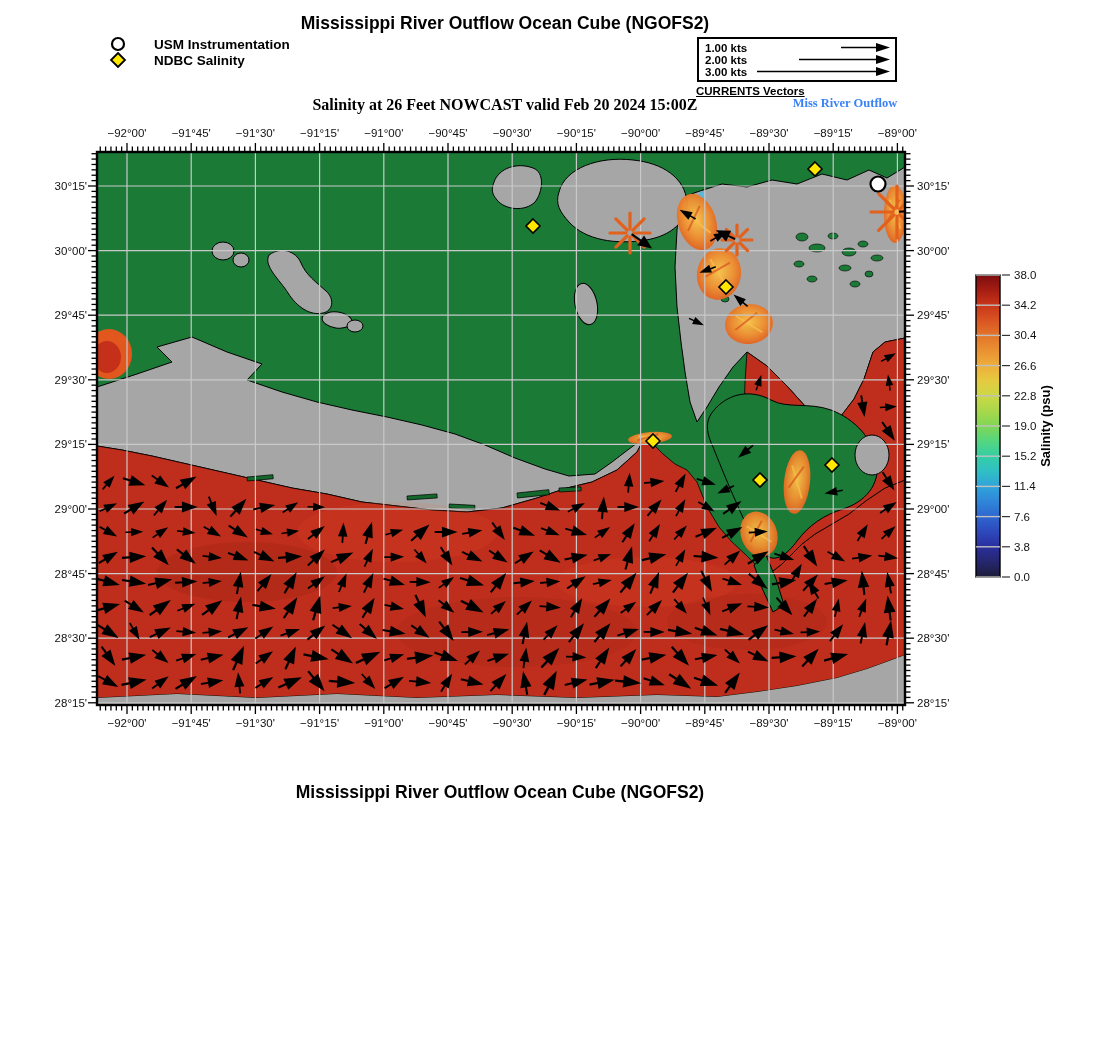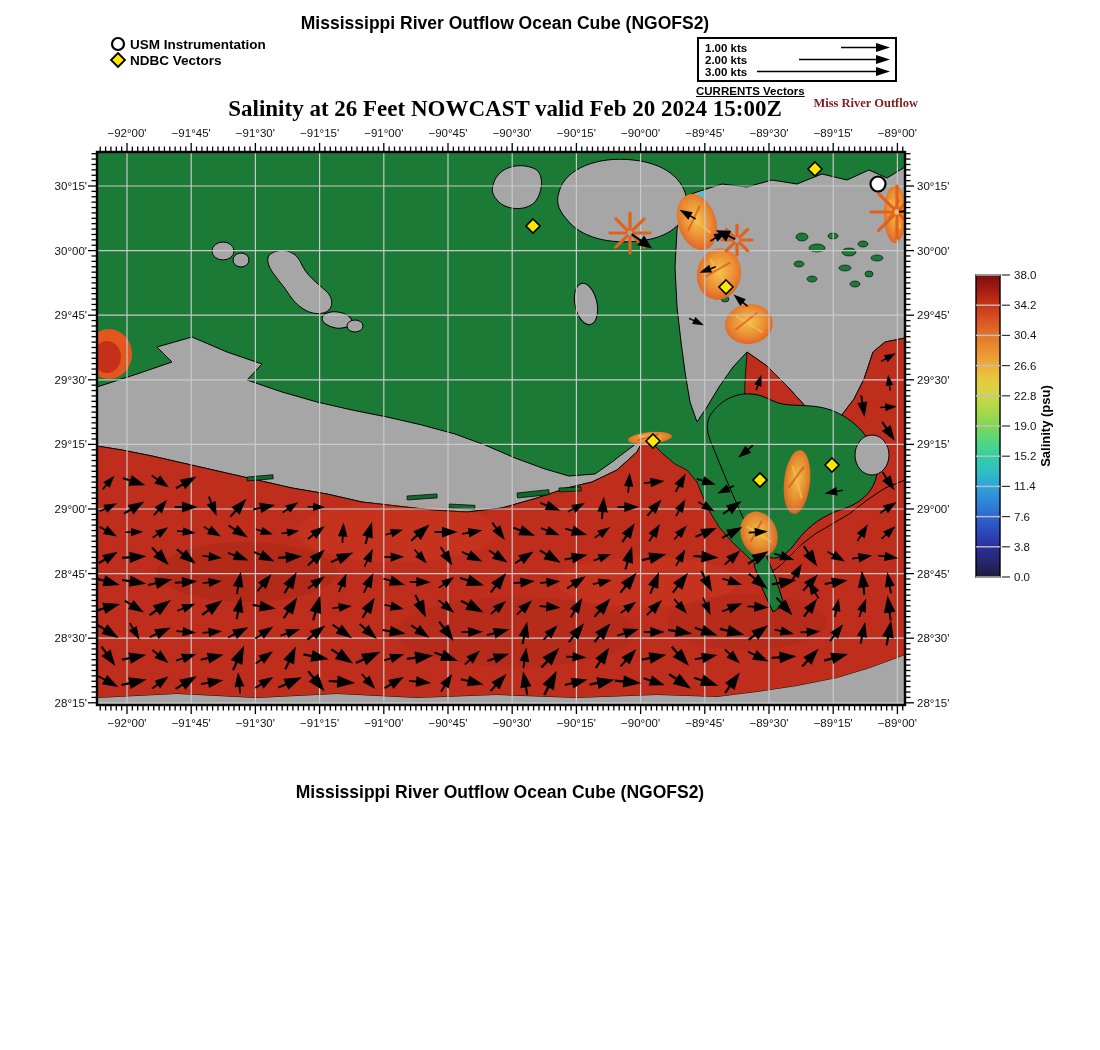--- a/index.html
+++ b/index.html
@@ -1,29 +1,29 @@
 <!DOCTYPE html>
 <html style="--land: #1a7a36; --gray: #a6a6a6; --red: #bf2e1c;"><head>
 <meta charset="utf-8">
 <style>
   html,body{margin:0;padding:0;background:#fff;}
   .page{position:relative;width:1100px;height:1050px;background:#ffffff;
         font-family:"Liberation Sans",sans-serif;overflow:hidden;}
   .title{position:absolute;left:0;width:1010px;text-align:center;
          font-weight:bold;font-size:17.5px;color:#000;}
   .subtitle{position:absolute;left:0;top:96px;width:1010px;text-align:center;
-         font-family:"Liberation Serif",serif;font-weight:bold;font-size:23px;color:#000;}
+         font-family:"Liberation Serif",serif;font-weight:bold;font-size:16px;color:#000;}
   .legend{position:absolute;left:108px;top:36px;}
-  .legend-row{display:flex;align-items:center;height:16px;}
+  .legend-row{display:flex;align-items:center;height:16px;gap:24px;}
   .legend-row span.lbl{font-weight:bold;font-size:13.5px;color:#000;margin-left:2px;}
   .veckey-box{position:absolute;left:697px;top:37px;width:196px;height:41px;
          border:2px solid #000;background:#fff;text-align:center;}
   .veckey-caption{position:absolute;left:696px;top:85px;font-weight:bold;font-size:11.5px;color:#000;text-decoration:underline;}
-  .miss-river{position:absolute;left:772px;top:96px;width:146px;text-align:right;
-         font-family:"Liberation Serif",serif;font-weight:bold;font-size:12.5px;color:#7f1d1d;}
+  .miss-river{position:absolute;left:772px;top:96px;width:146px;text-align:center;
+         font-family:"Liberation Serif",serif;font-weight:bold;font-size:12.5px;color:#3b82f6;}
   #map-svg{position:absolute;left:40px;top:120px;}
   #cb-svg{position:absolute;left:962px;top:263px;}
   #map-svg text{font-size:11.5px;fill:#111;}
   #cb-svg .cb-tick-label{font-size:11.5px;fill:#111;}
   #cb-svg .cb-label{font-size:13px;font-weight:bold;fill:#000;}
   .sh-land{fill:var(--land);}
   .sh-gray{fill:var(--gray);stroke:#000;stroke-width:1;}
   .sh-gray-ns{fill:var(--gray);}
   .sh-red{fill:var(--red);stroke:#000;stroke-width:0.8;}
   .sh-green{fill:var(--land);stroke:#000;stroke-width:1;}
@@ -40,21 +40,21 @@
     <div class="legend-row">
       <svg width="20" height="16">
         <circle cx="10" cy="8" r="6" fill="#ffffff" stroke="#000" stroke-width="2.2"></circle>
       </svg>
       <span class="lbl">USM Instrumentation</span>
     </div>
     <div class="legend-row">
       <svg width="20" height="16">
         <path d="M10,1 L17,8 L10,15 L3,8 Z" fill="#ffe800" stroke="#000" stroke-width="1.8"></path>
       </svg>
-      <span class="lbl">NDBC Vectors</span>
+      <span class="lbl">NDBC Salinity</span>
     </div>
   </div>
 
   <div class="veckey-box">
     <svg id="veckey-svg" width="192" height="39">
         <text x="4" y="12.5" font-size="11.5px" font-weight="bold" fill="#000">1.00 kts</text>
         <line x1="140" y1="8.5" x2="178" y2="8.5" stroke="#000" stroke-width="1.5"></line>
         <polygon points="189,8.5 175,4 175,13" fill="#000"></polygon>
         <text x="4" y="24.5" font-size="11.5px" font-weight="bold" fill="#000">2.00 kts</text>
         <line x1="98" y1="20.5" x2="178" y2="20.5" stroke="#000" stroke-width="1.5"></line>

